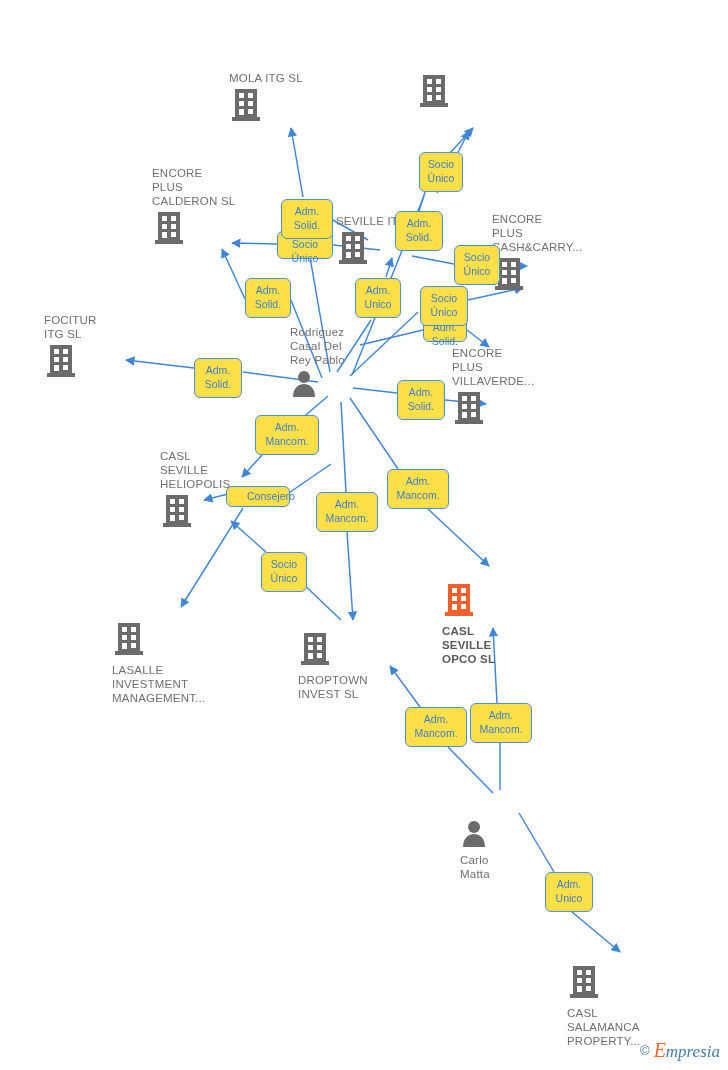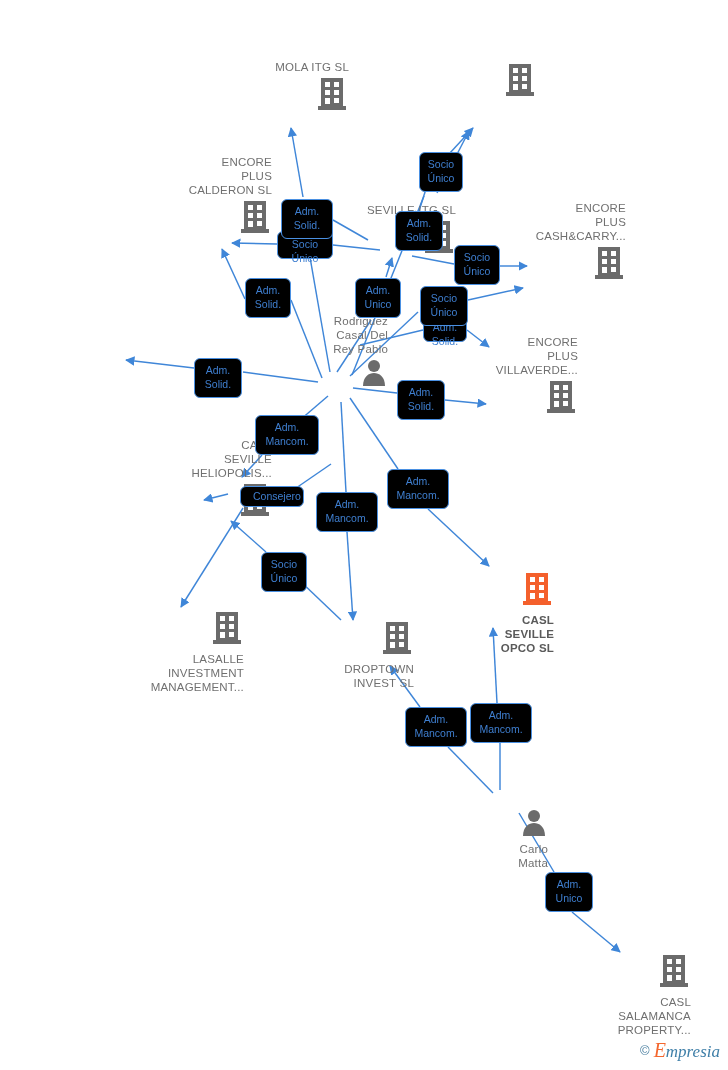--- a/index.html
+++ b/index.html
@@ -1,36 +1,36 @@
 <!DOCTYPE html>
 <html><head>
 <meta charset="utf-8">
 <style>
   html,body{margin:0;padding:0;background:#ffffff;}
   body{font-family:"Liberation Sans","DejaVu Sans",sans-serif;}
   #canvas{position:relative;width:728px;height:1070px;overflow:hidden;background:#fff;}
   svg#edges{position:absolute;left:0;top:0;width:728px;height:1070px;}
 
-  .node{position:absolute;text-align:right;}
+  .node{position:absolute;text-align:left;margin-top:11px;}
   .node .glyph{display:block;margin:0 auto;}
   .node .caption{
     font-size:11.5px;line-height:14px;color:#6f6f6f;
     letter-spacing:.2px;white-space:pre-line;
   }
   .node.company .caption{color:#707070;}
   .node.person  .caption{color:#707070;}
   .node.highlight .caption{color:#5a5a5a;font-weight:bold;}
   .cap-above .caption{margin-bottom:2px;}
   .cap-below .caption{margin-top:2px;}
 
   .lbl{
     position:absolute;
     border:1.3px solid #4a90e2;
     border-radius:6px;
-    background:#000000;
+    background:#fde047;
     color:#3f7fd0;
     font-size:10.5px;
     line-height:14px;
     text-align:center;
     padding:4px 7px;
     white-space:pre-line;
     box-sizing:border-box;
   }
 
   .watermark{
@@ -217,20 +217,40 @@
         <rect x="10" y="14" width="5" height="5"></rect>
               <rect x="19" y="14" width="5" height="5"></rect>
         <rect x="10" y="22" width="5" height="6"></rect>
               <rect x="19" y="22" width="5" height="5"></rect>
             </g>
       </g>
         </svg>
     </span>
   </div>
 
+  <div class="node company cap-above" style="left:44px;top:302px;width:114px;">
+    <div class="caption">FOCITUR
+ITG  SL</div>
+    <span class="glyph">
+      <svg width="34" height="36" viewBox="0 0 34 36">
+          <g fill="#6b6b6b">
+        <rect x="6" y="2" width="22" height="28"></rect>
+            <rect x="3" y="30" width="28" height="4"></rect>
+        <g fill="#fff">
+              <rect x="10" y="6" width="5" height="5"></rect>
+              <rect x="19" y="6" width="5" height="5"></rect>
+        <rect x="10" y="14" width="5" height="5"></rect>
+              <rect x="19" y="14" width="5" height="5"></rect>
+        <rect x="10" y="22" width="5" height="6"></rect>
+              <rect x="19" y="22" width="5" height="5"></rect>
+            </g>
+      </g>
+        </svg>
+    </span>
+  </div>
 
   <div class="node company cap-above" style="left:452px;top:335px;width:126px;">
     <div class="caption">ENCORE
 PLUS
 VILLAVERDE...</div>
     <span class="glyph">
       <svg width="34" height="36" viewBox="0 0 34 36">
           <g fill="#6b6b6b">
         <rect x="6" y="2" width="22" height="28"></rect>
             <rect x="3" y="30" width="28" height="4"></rect>
@@ -410,21 +430,21 @@
 
   <div class="lbl" style="left:194px;top:358px;width:48px;height:40px;">Adm.
 Solid.</div>
 
   <div class="lbl" style="left:397px;top:380px;width:48px;height:40px;">Adm.
 Solid.</div>
 
   <div class="lbl" style="left:255px;top:415px;width:64px;height:40px;">Adm.
 Mancom.</div>
 
-  <div class="lbl" style="left:240px;top:486px;width:64px;height:21px;padding:2px 12px;">Consejero</div>
+  <div class="lbl" style="left:226px;top:486px;width:64px;height:21px;padding:2px 20px;">Consejero</div>
 
   <div class="lbl" style="left:316px;top:492px;width:62px;height:40px;">Adm.
 Mancom.</div>
 
   <div class="lbl" style="left:387px;top:469px;width:62px;height:40px;">Adm.
 Mancom.</div>
 
   <div class="lbl" style="left:261px;top:552px;width:46px;height:40px;">Socio
 Único</div>
 

